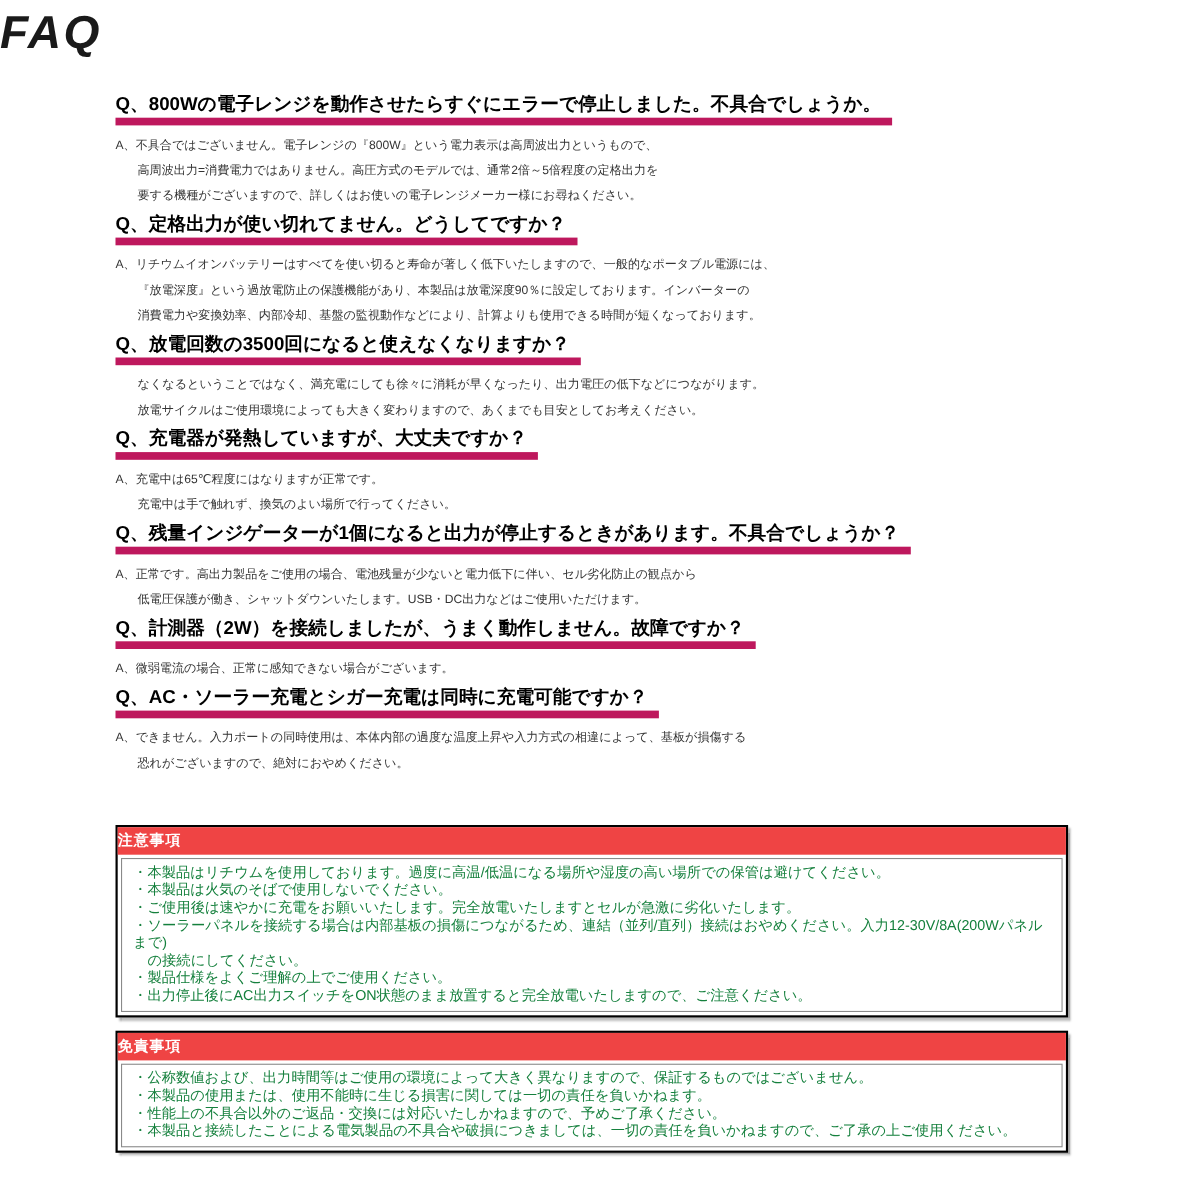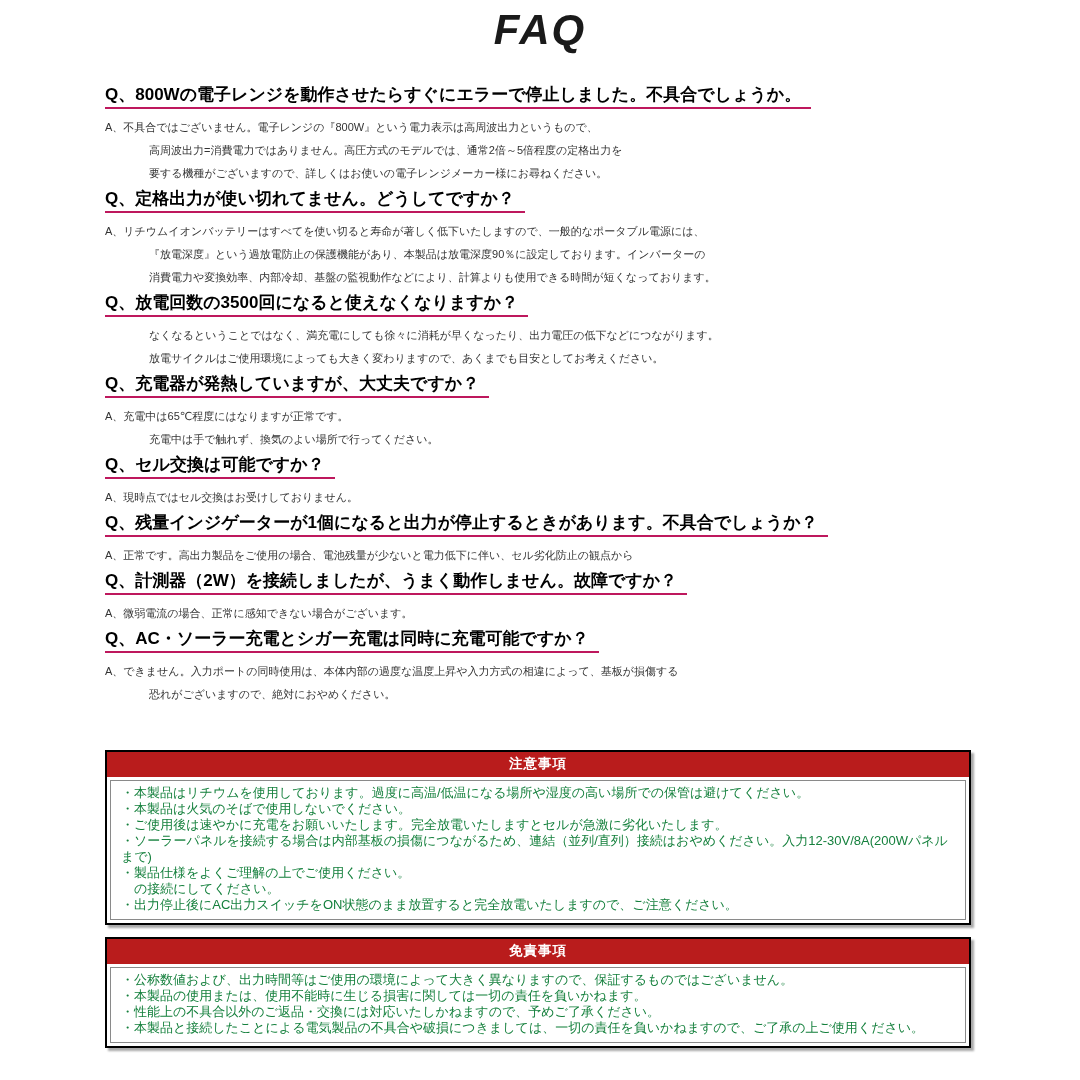--- a/index.html
+++ b/index.html
@@ -8,21 +8,20 @@
     overflow: hidden;
     background: #ffffff;
   }
   body {
     width: 1080px;
     height: 1080px;
     font-family: "Liberation Sans", "DejaVu Sans", sans-serif;
     color: #333;
   }
   .page-title {
-    text-align: center;
     font-size: 42px;
     line-height: 48px;
     font-style: italic;
     font-weight: 600;
     color: #1a1a1a;
     letter-spacing: 2px;
     margin: 6px 0 30px 0;
   }
   .content {
     margin-left: 105px;
@@ -31,48 +30,48 @@
   .faq-item { margin-bottom: 3px; }
   .q-heading {
     font-size: 17px;
     line-height: 21px;
     font-weight: bold;
     color: #000;
     margin-bottom: 7px;
   }
   .q-heading .q-text {
     display: inline-block;
-    border-bottom: 2px solid #be185d;
+    border-bottom: 7px solid #be185d;
     padding-bottom: 2px;
     padding-right: 10px;
   }
   .answer {
     font-size: 11px;
     line-height: 23px;
     color: #333;
     margin-bottom: 3px;
   }
-  .a-line.cont { margin-left: 44px; }
+  .a-line.cont { margin-left: 20px; }
 
   .notice-box {
     margin-left: 105px;
     width: 866px;
     border: 2px solid #000;
     background: #fff;
     box-shadow: 3px 3px 2px #a9a9a9;
     box-sizing: border-box;
   }
   .notice-box.first { margin-top: 44px; }
   .notice-box.second { margin-top: 12px; }
   .notice-header {
-    background: #b91c1c;
+    background: #ef4444;
     color: #ffffff;
     font-size: 13.5px;
     font-weight: bold;
-    text-align: center;
+    text-align: left;
     padding: 3px 0 4px 0;
     letter-spacing: 1px;
   }
   .notice-body {
     border: 1px solid #8a8a8a;
     margin: 3px;
     padding: 4px 10px 6px 10px;
     font-size: 13px;
     line-height: 16px;
     color: #15803d;
@@ -113,31 +112,26 @@
   </div>
 
   <div class="faq-item">
     <div class="q-heading"><span class="q-text">Q、充電器が発熱していますが、大丈夫ですか？</span></div>
     <div class="answer">
       <div class="a-line">A、充電中は65℃程度にはなりますが正常です。</div>
       <div class="a-line cont">充電中は手で触れず、換気のよい場所で行ってください。</div>
     </div>
   </div>
 
-  <div class="faq-item">
-    <div class="q-heading"><span class="q-text">Q、セル交換は可能ですか？</span></div>
-    <div class="answer">
-      <div class="a-line">A、現時点ではセル交換はお受けしておりません。</div>
-    </div>
-  </div>
 
   <div class="faq-item">
     <div class="q-heading"><span class="q-text">Q、残量インジゲーターが1個になると出力が停止するときがあります。不具合でしょうか？</span></div>
     <div class="answer">
       <div class="a-line">A、正常です。高出力製品をご使用の場合、電池残量が少ないと電力低下に伴い、セル劣化防止の観点から</div>
+      <div class="a-line cont">低電圧保護が働き、シャットダウンいたします。USB・DC出力などはご使用いただけます。</div>
     </div>
   </div>
 
   <div class="faq-item">
     <div class="q-heading"><span class="q-text">Q、計測器（2W）を接続しましたが、うまく動作しません。故障ですか？</span></div>
     <div class="answer">
       <div class="a-line">A、微弱電流の場合、正常に感知できない場合がございます。</div>
     </div>
   </div>
 
@@ -151,22 +145,22 @@
 
 </div>
 
 <div class="notice-box first">
   <div class="notice-header">注意事項</div>
   <div class="notice-body">
     <div class="notice-line">・本製品はリチウムを使用しております。過度に高温/低温になる場所や湿度の高い場所での保管は避けてください。</div>
     <div class="notice-line">・本製品は火気のそばで使用しないでください。</div>
     <div class="notice-line">・ご使用後は速やかに充電をお願いいたします。完全放電いたしますとセルが急激に劣化いたします。</div>
     <div class="notice-line">・ソーラーパネルを接続する場合は内部基板の損傷につながるため、連結（並列/直列）接続はおやめください。入力12-30V/8A(200Wパネルまで)</div>
+    <div class="notice-line cont">の接続にしてください。</div>
     <div class="notice-line">・製品仕様をよくご理解の上でご使用ください。</div>
-    <div class="notice-line cont">の接続にしてください。</div>
     <div class="notice-line">・出力停止後にAC出力スイッチをON状態のまま放置すると完全放電いたしますので、ご注意ください。</div>
   </div>
 </div>
 
 <div class="notice-box second">
   <div class="notice-header">免責事項</div>
   <div class="notice-body">
     <div class="notice-line">・公称数値および、出力時間等はご使用の環境によって大きく異なりますので、保証するものではございません。</div>
     <div class="notice-line">・本製品の使用または、使用不能時に生じる損害に関しては一切の責任を負いかねます。</div>
     <div class="notice-line">・性能上の不具合以外のご返品・交換には対応いたしかねますので、予めご了承ください。</div>

